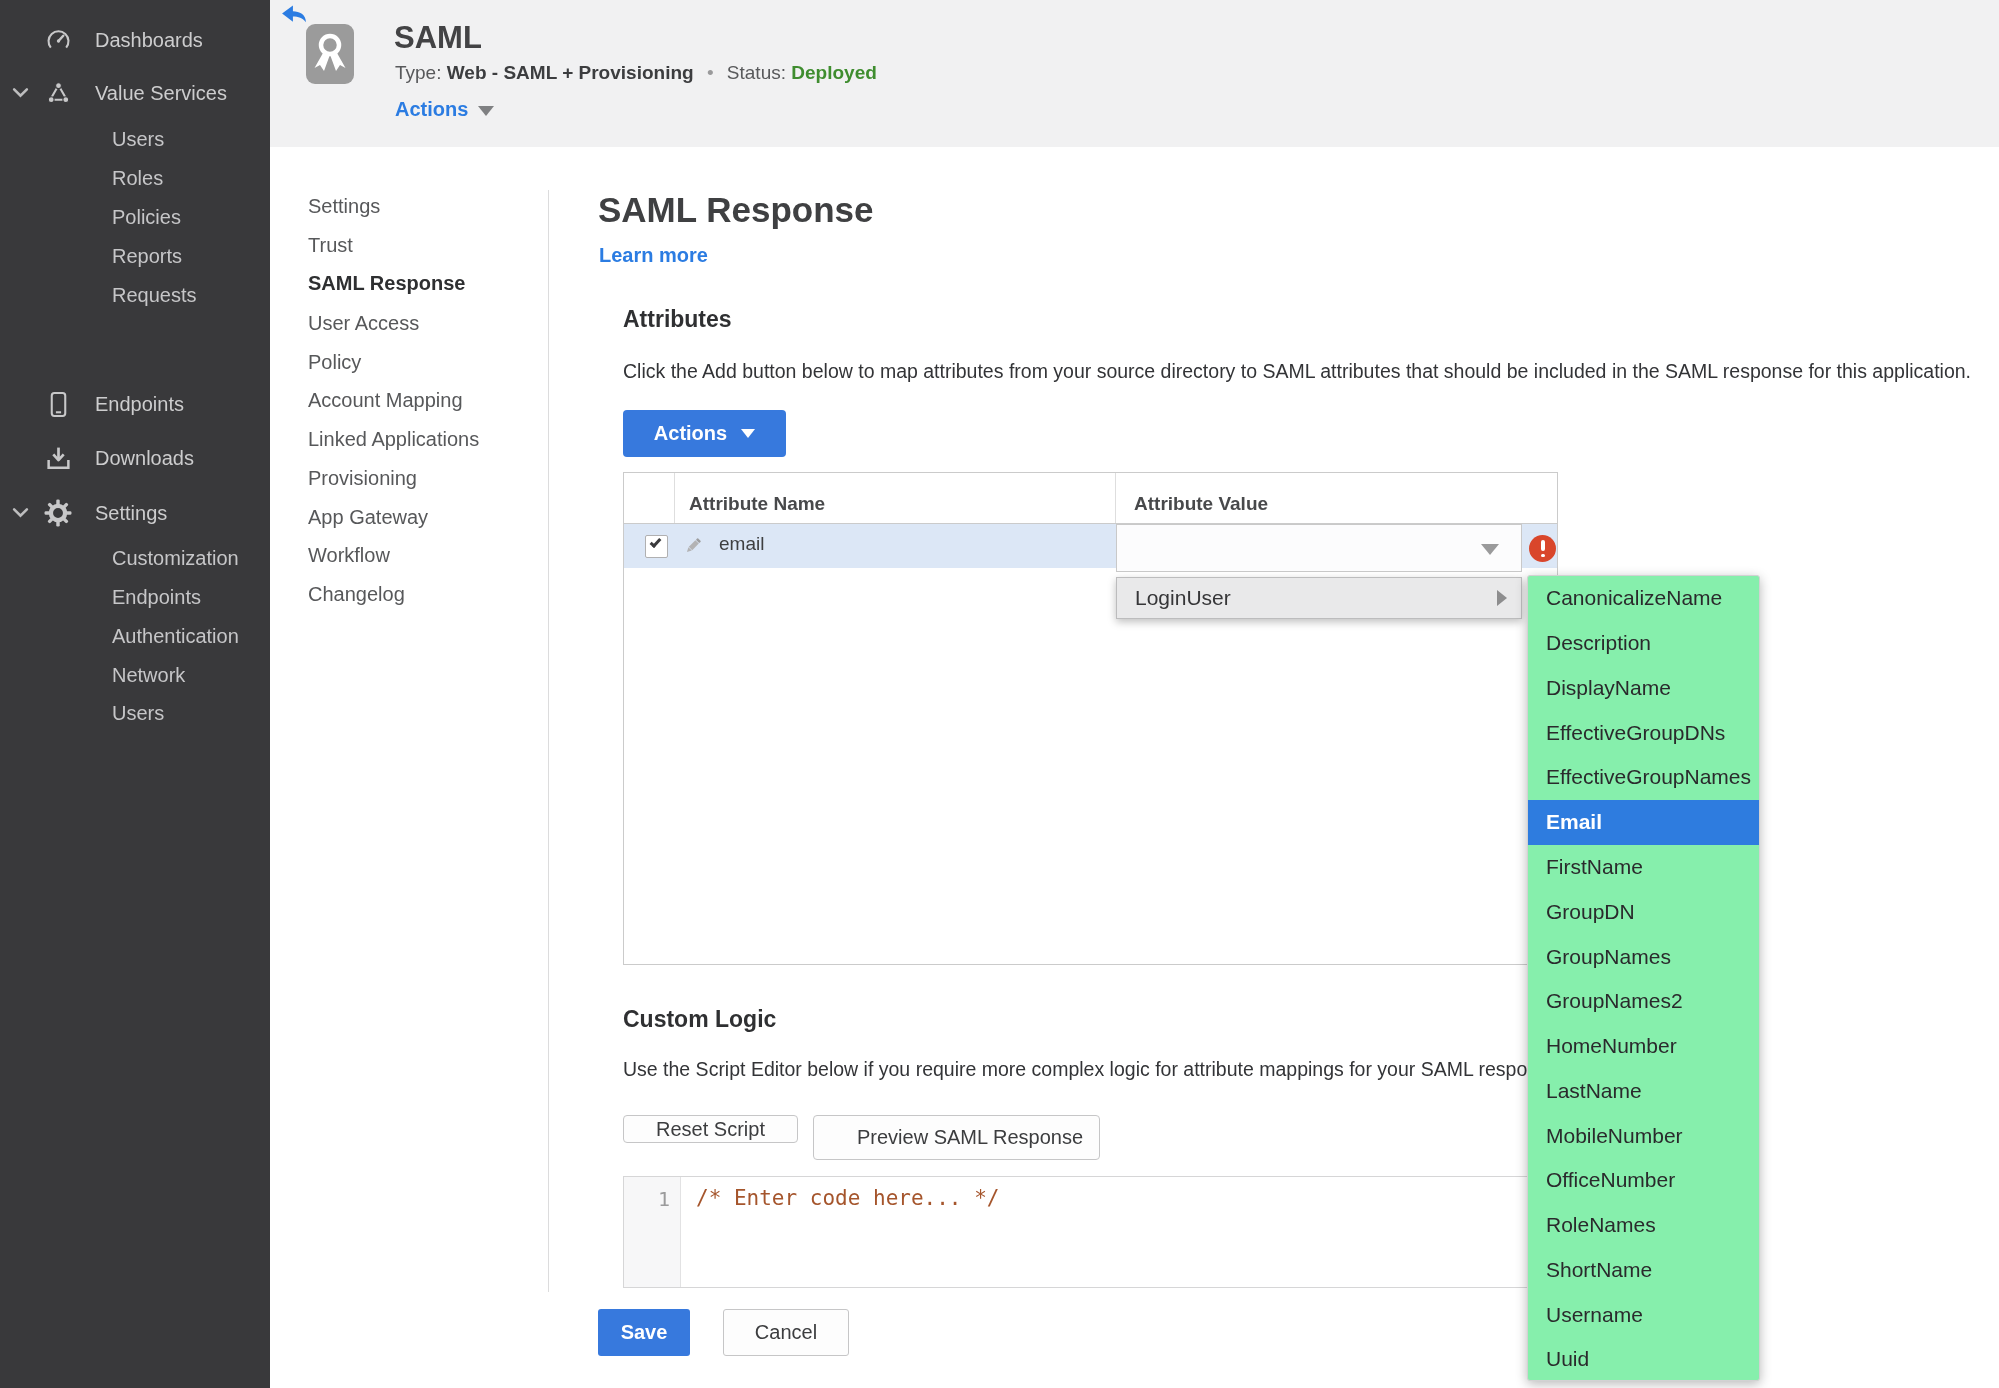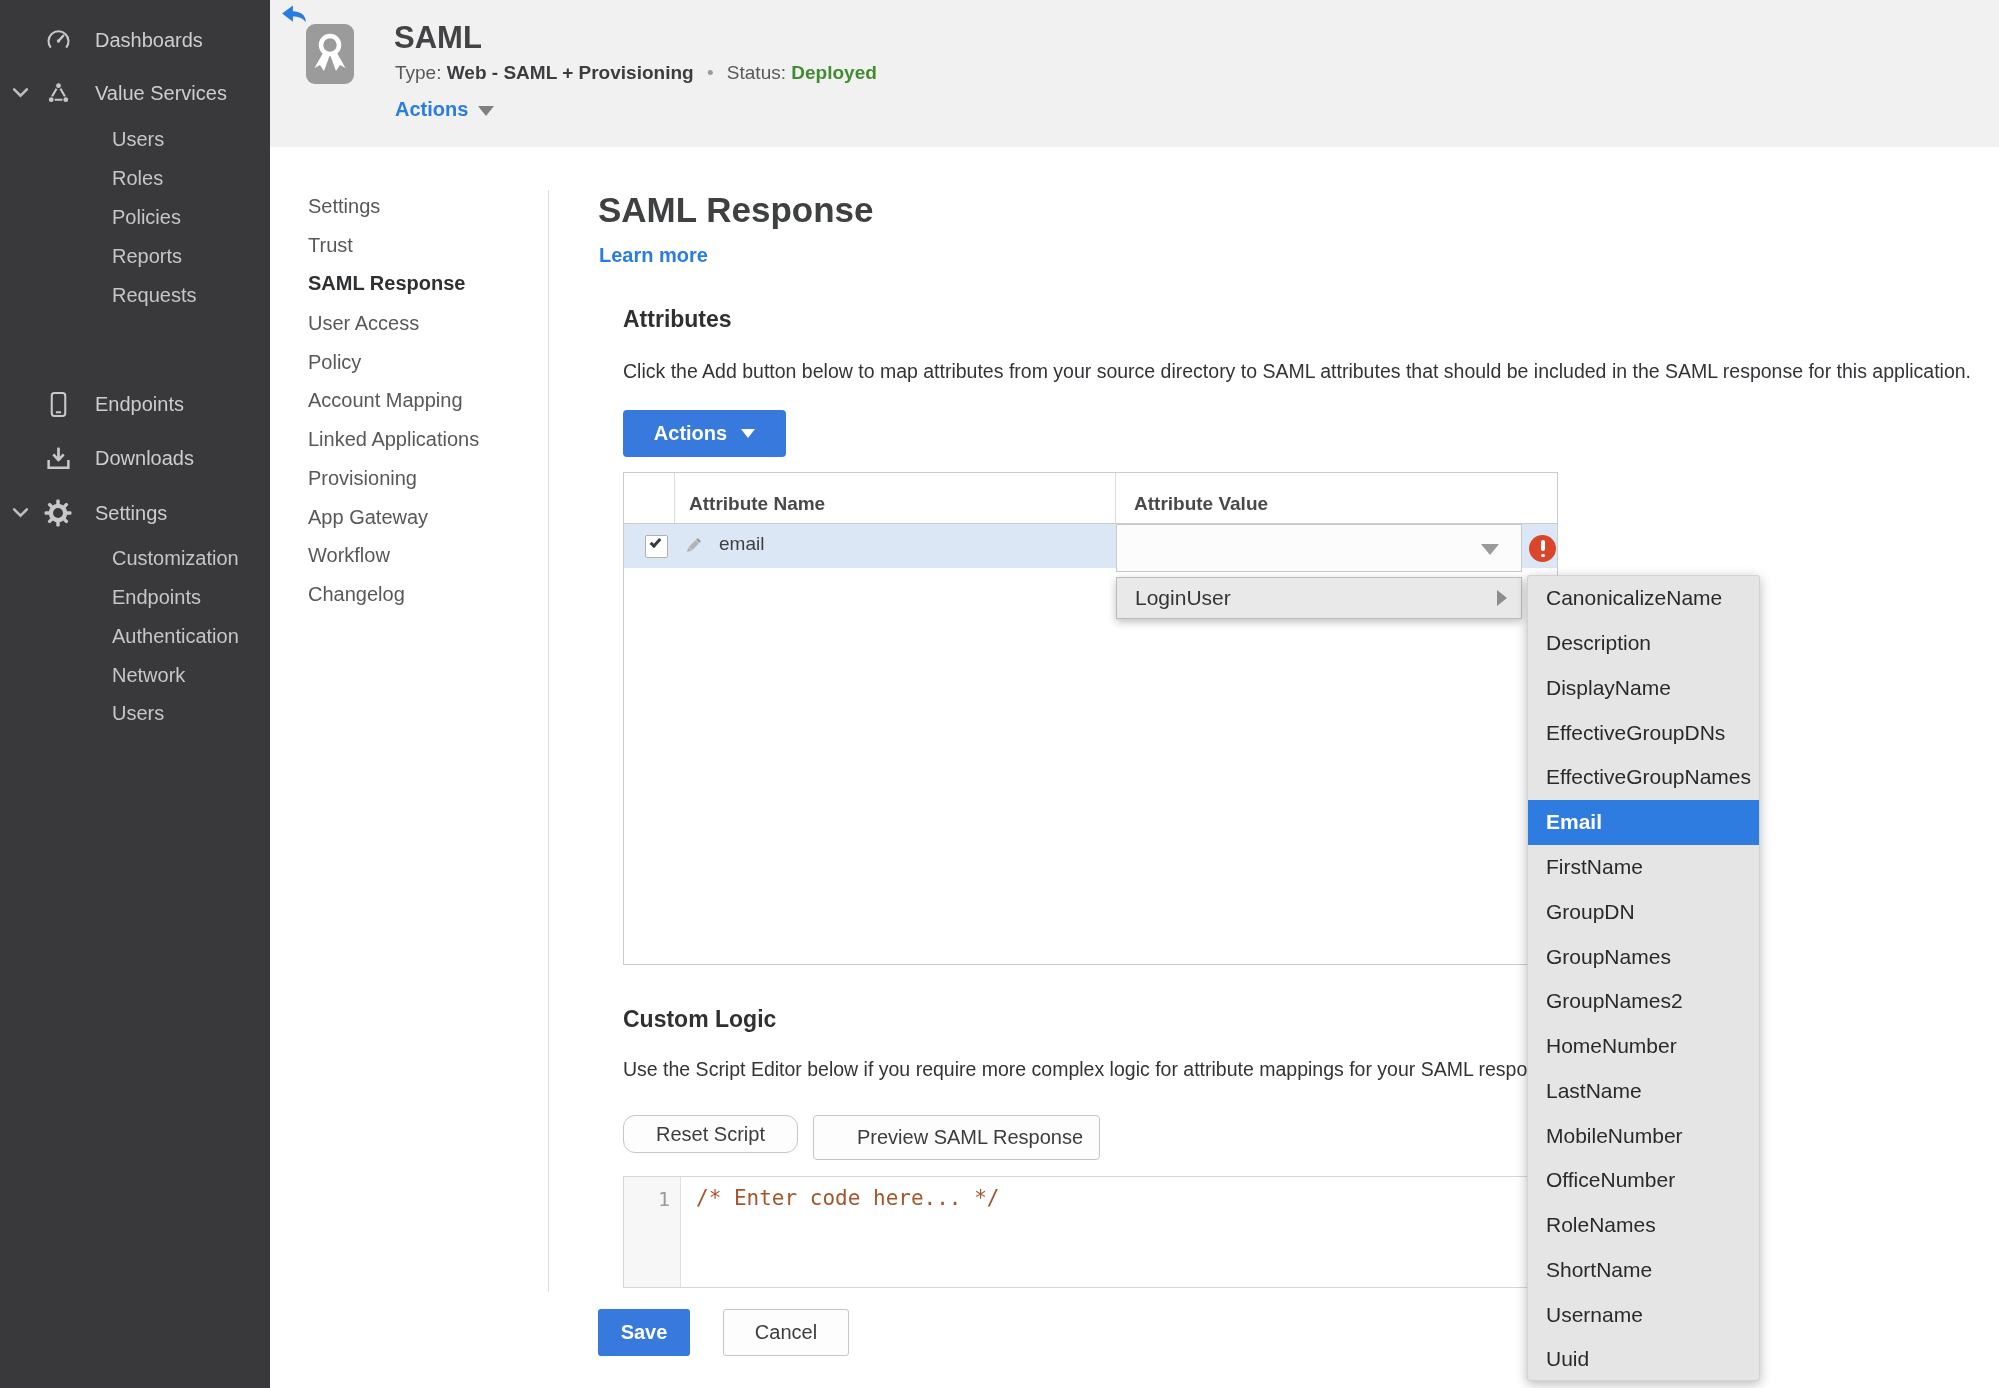--- a/index.html
+++ b/index.html
@@ -60,21 +60,21 @@
   #value-caret { position:absolute; right:22px; top:19px; width:0; height:0; border-left:9px solid transparent; border-right:9px solid transparent; border-top:11px solid #9a9a9b; }
   #error-icon { position:absolute; left:905px; top:62px; width:27px; height:27px; border-radius:50%; background:#d9462b; }
   #error-icon .bar { position:absolute; left:12px; top:5px; width:3.5px; height:11px; background:#fff; border-radius:2px; }
   #error-icon .pt  { position:absolute; left:12px; top:18.5px; width:3.5px; height:3.5px; background:#fff; border-radius:50%; }
 
   
   #parent-menu { position:absolute; left:1116px; top:577px; width:406px; height:42px; background:#e9e9ea;
     border:1px solid #bcbcbd; box-shadow:0 3px 8px rgba(0,0,0,0.25); z-index:60; display:flex; align-items:center; cursor:pointer; }
   #parent-menu span { font-size:21px; color:#363638; margin-left:18px; }
   #parent-caret { position:absolute; right:14px; width:0; height:0; border-top:8px solid transparent; border-bottom:8px solid transparent; border-left:10px solid #8d8d8e; }
-  #sub-menu { position:absolute; left:1527px; top:575px; width:233px; height:806px; background:#e5e5e5;
+  #sub-menu { position:absolute; left:1527px; top:575px; width:233px; height:806px; background:#86efac;
     border:1px solid #d2d2d3; border-radius:3px; box-shadow:0 3px 12px rgba(0,0,0,0.28); z-index:70; overflow:hidden; }
   .menu-item { height:44.77px; display:flex; align-items:center; padding-left:18px; font-size:21px; color:#2a2a2c; cursor:pointer; }
   .menu-item.sel { background:#2e7cdf; color:#ffffff; font-weight:600; }
 
   
   #editor { position:absolute; left:623px; top:1176px; width:932px; height:112px; background:#fff; border:1px solid #d6d6d7; }
   #gutter { position:absolute; left:0; top:0; width:57px; height:110px; background:#f7f7f8; border-right:1px solid #e2e2e3; }
   #line-no { position:absolute; right:10px; top:10px; font-family:"DejaVu Sans Mono", monospace; font-size:20px; color:#9b9b9c; }
   #code-line { position:absolute; left:72px; top:9px; font-family:"DejaVu Sans Mono", monospace; font-size:21px; color:#a5552c; white-space:pre; }
 
@@ -277,21 +277,21 @@
   <div class="menu-item">OfficeNumber</div>
   <div class="menu-item">RoleNames</div>
   <div class="menu-item">ShortName</div>
   <div class="menu-item">Username</div>
   <div class="menu-item">Uuid</div>
 </div>
 
 <div class="sec-head" style="top:1006px;">Custom Logic</div>
 <div class="sec-desc" style="top:1058px;">Use the Script Editor below if you require more complex logic for attribute mappings for your SAML response.</div>
 
-<button class="btn-white" style="left:623px;top:1115px;width:175px;height:38px;border-radius:12px;">Reset Script</button>
+<button class="btn-white" style="left:623px;top:1115px;width:175px;height:28px;">Reset Script</button>
 <button class="btn-white" style="left:813px;top:1115px;width:287px;height:45px;padding-left:27px;">Preview SAML Response</button>
 
 <div id="editor">
   <div id="gutter">
     <div id="line-no">1</div>
   </div>
   <div id="code-line">/* Enter code here... */</div>
 </div>
 
 <button class="btn-blue" style="left:598px;top:1309px;width:92px;height:47px;border-radius:3px;">Save</button>

